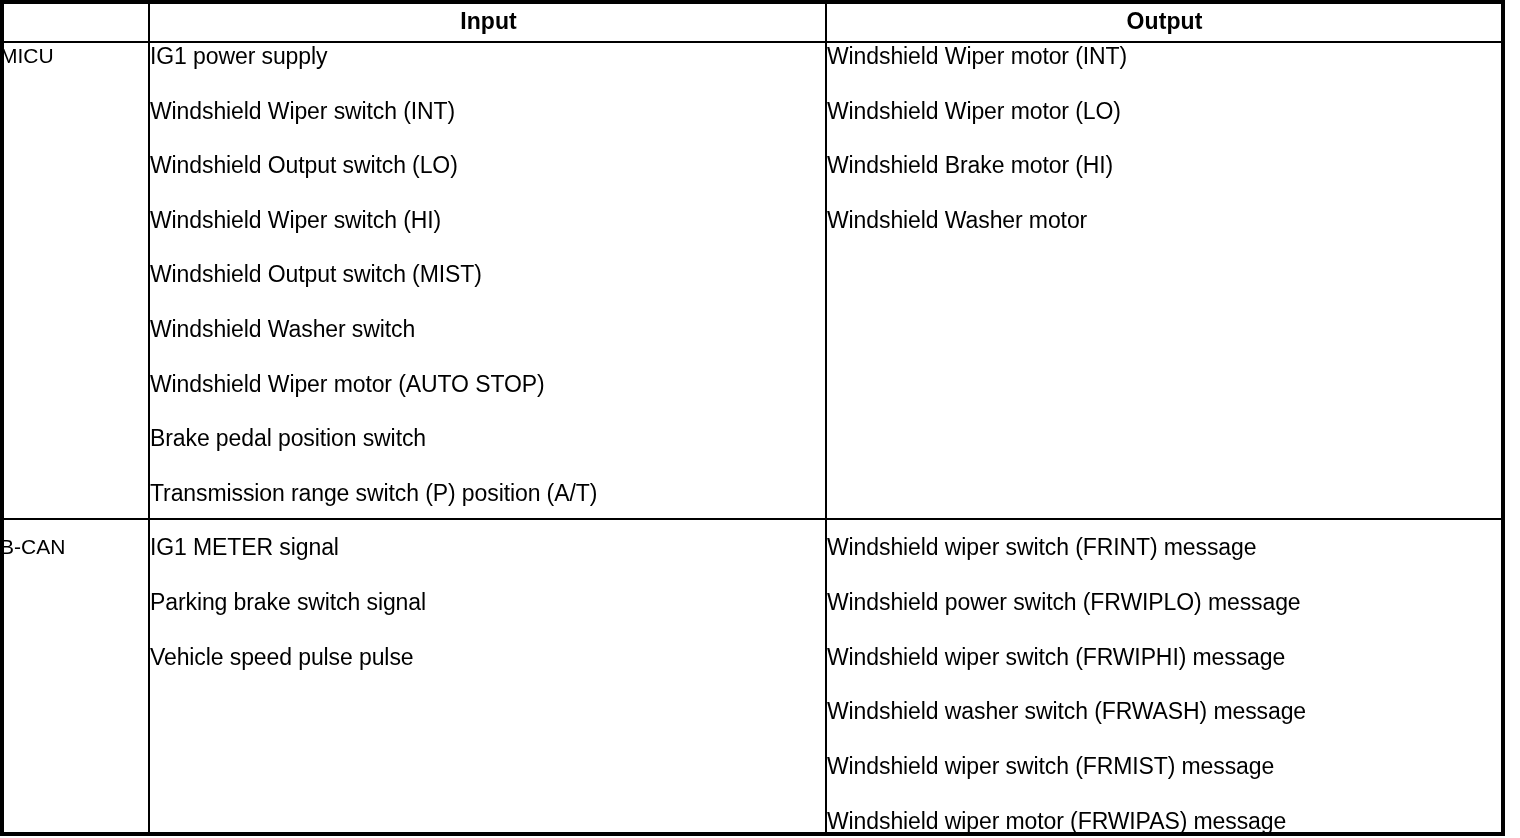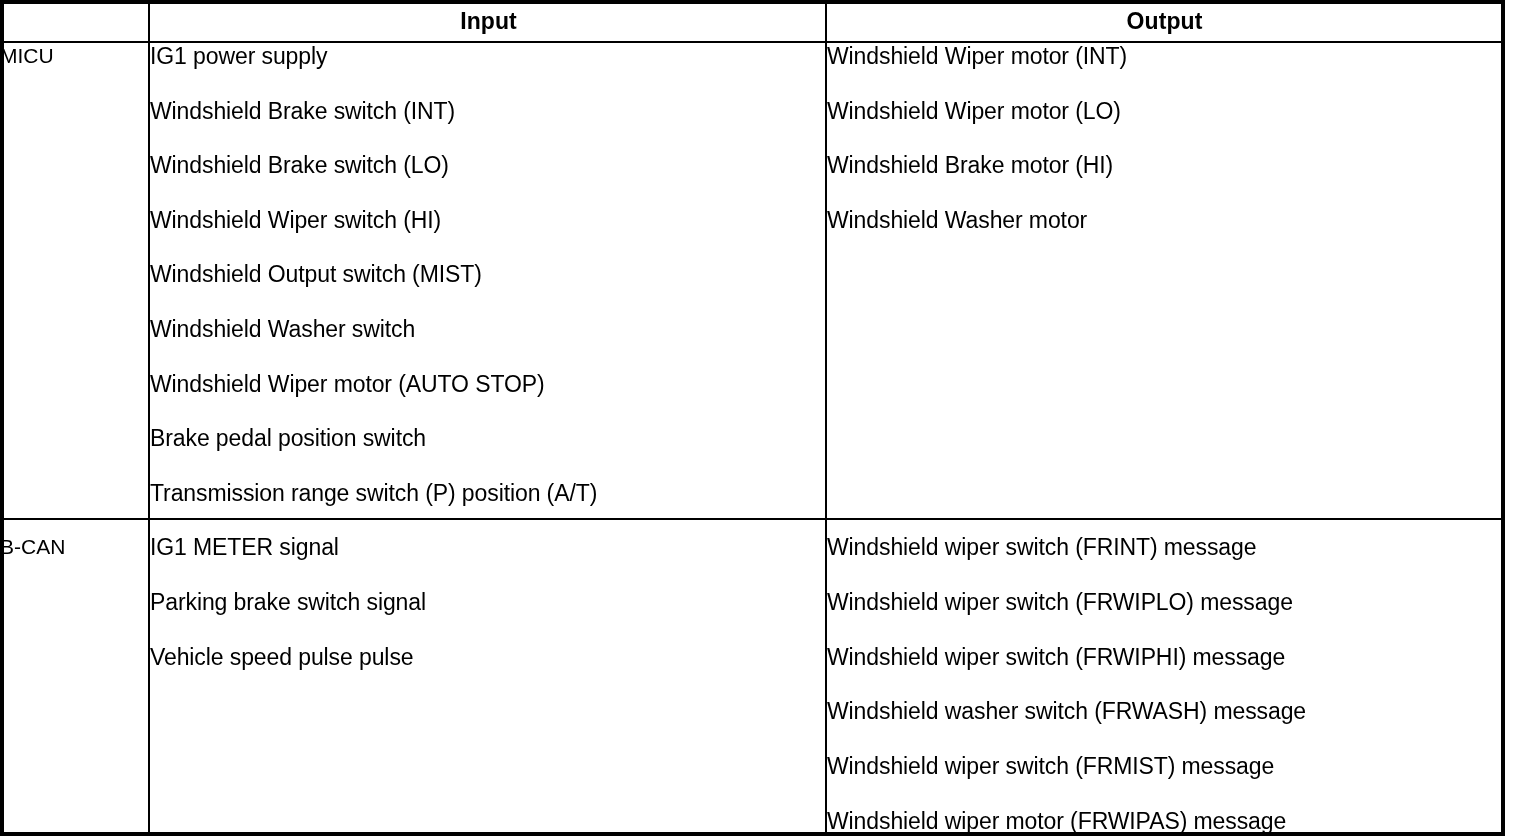--- a/index.html
+++ b/index.html
@@ -148,22 +148,22 @@
         <td class="hdr-blank"></td>
         <td class="hdr-cell">Input</td>
         <td class="hdr-cell">Output</td>
       </tr>
 
       <tr class="row-micu">
         <td class="sys-cell">MICU</td>
         <td class="list-cell">
           <ul class="item-list">
             <li>IG1 power supply</li>
-            <li>Windshield Brake switch (INT)</li>
-            <li>Windshield Brake switch (LO)</li>
+            <li>Windshield Wiper switch (INT)</li>
+            <li>Windshield Output switch (LO)</li>
             <li>Windshield Wiper switch (HI)</li>
             <li>Windshield Output switch (MIST)</li>
             <li>Windshield Washer switch</li>
             <li>Windshield Wiper motor (AUTO STOP)</li>
             <li>Brake pedal position switch</li>
             <li>Transmission range switch (P) position (A/T)</li>
           </ul>
         </td>
         <td class="list-cell">
           <ul class="item-list">
@@ -180,21 +180,21 @@
         <td class="list-cell">
           <ul class="item-list">
             <li>IG1 METER signal</li>
             <li>Parking brake switch signal</li>
             <li>Vehicle speed pulse pulse</li>
           </ul>
         </td>
         <td class="list-cell">
           <ul class="item-list">
             <li>Windshield wiper switch (FRINT) message</li>
-            <li>Windshield wiper switch (FRWIPLO) message</li>
+            <li>Windshield power switch (FRWIPLO) message</li>
             <li>Windshield wiper switch (FRWIPHI) message</li>
             <li>Windshield washer switch (FRWASH) message</li>
             <li>Windshield wiper switch (FRMIST) message</li>
             <li>Windshield wiper motor (FRWIPAS) message</li>
           </ul>
         </td>
       </tr>
     </tbody>
   </table>
 

